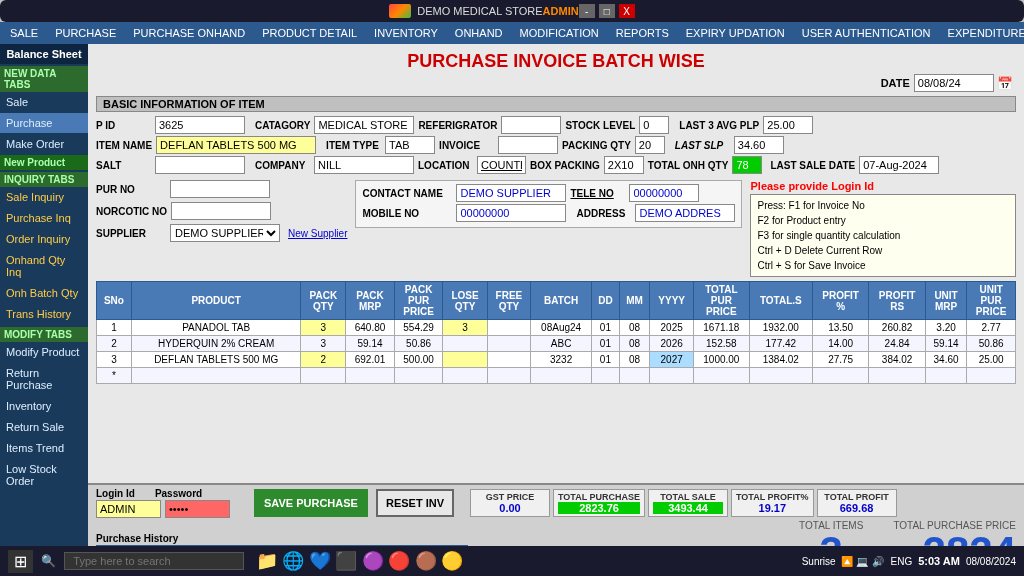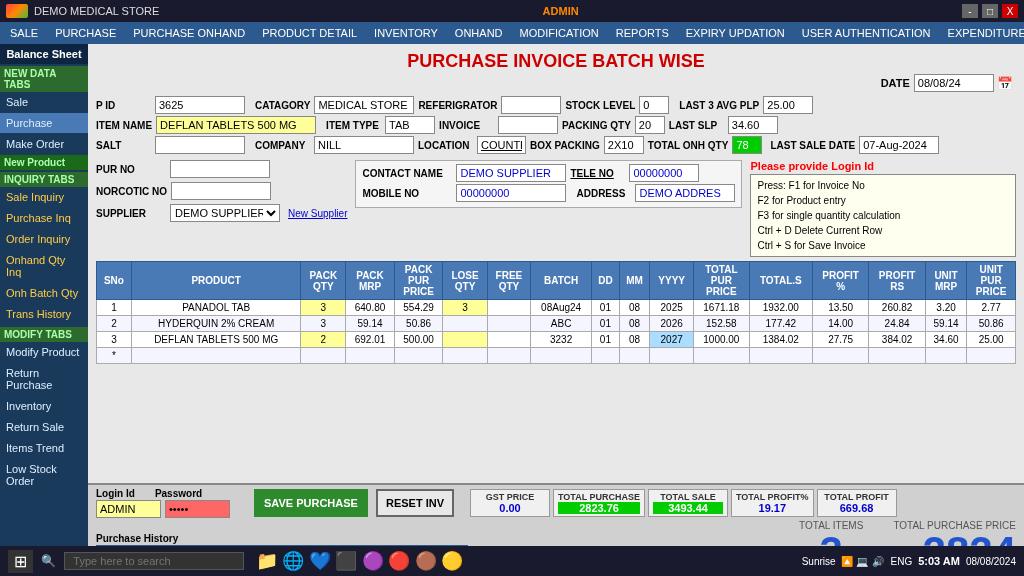--- a/index.html
+++ b/index.html
@@ -1,19 +1,19 @@
 <!DOCTYPE html>
 <html><head>
   <meta charset="utf-8">
   <style>
     * { margin: 0; padding: 0; box-sizing: border-box; }
     body { font-family: Arial, sans-serif; font-size: 11px; background: #c0c0c0; width: 1024px; height: 576px; overflow: hidden; }
     
     
-    .title-bar { background: #1a1a2e; color: white; height: 22px; display: flex; align-items: center; justify-content: space-between; padding: 0 6px; }
+    .title-bar { background: #1a1a2e; color: white; height: 22px; display: flex; align-items: center; justify-content: center; padding: 0 6px; border-radius: 6px; }
     .title-bar-left { display: flex; align-items: center; gap: 6px; }
     .title-bar-logo { background: linear-gradient(135deg, #ff4444, #ff8800, #44bb44); width: 22px; height: 14px; border-radius: 2px; }
     .title-bar-title { font-size: 11px; color: #ddd; }
     .title-bar-admin { color: #ff8800; font-weight: bold; font-size: 11px; }
     .title-bar-controls { display: flex; gap: 4px; }
     .title-bar-btn { width: 16px; height: 14px; border: none; cursor: pointer; font-size: 10px; display: flex; align-items: center; justify-content: center; }
     .title-bar-btn.min { background: #666; color: white; }
     .title-bar-btn.max { background: #666; color: white; }
     .title-bar-btn.close { background: #cc0000; color: white; }
 
@@ -139,20 +139,21 @@
   <div class="content">
     <div style="display:flex; justify-content:center; align-items:center; padding: 3px 0 0;">
       <span class="page-title">PURCHASE INVOICE BATCH WISE</span>
     </div>
     <div class="date-row">
       <span style="font-weight:bold; font-size:11px;">DATE</span>
       <input class="form-input" style="width: 80px;" value="08/08/24">
       <span style="cursor:pointer; font-size:13px;">📅</span>
     </div>
 
+    <div class="basic-info-title">BASIC INFORMATION OF ITEM</div>
 
     <div class="form-area">
 
       <div class="form-row">
         <span class="form-label">P ID</span>
         <input class="form-input" style="width: 90px;" value="3625">
         <span class="form-label" style="margin-left:6px;">CATAGORY</span>
         <input class="form-input" style="width: 100px;" value="MEDICAL STORE">
         <span class="form-label">REFERIGRATOR</span>
         <input class="form-input" style="width: 60px;">
@@ -164,21 +165,21 @@
 
       <div class="form-row">
         <span class="form-label">ITEM NAME</span>
         <input class="form-input yellow" style="width: 160px;" value="DEFLAN TABLETS 500 MG">
         <span class="form-label" style="margin-left:6px;">ITEM TYPE</span>
         <input class="form-input" style="width: 50px;" value="TAB">
         <span class="form-label">INVOICE</span>
         <input class="form-input" style="width: 60px;">
         <span class="form-label">PACKING QTY</span>
         <input class="form-input" style="width: 30px;" value="20">
-        <span class="form-label" style="">LAST SLP</span>
+        <span class="form-label" style="margin-left:6px;font-style:italic;">LAST SLP</span>
         <input class="form-input" style="width: 50px;" value="34.60">
       </div>
 
       <div class="form-row">
         <span class="form-label">SALT</span>
         <input class="form-input" style="width: 90px;">
         <span class="form-label" style="margin-left:6px;">COMPANY</span>
         <input class="form-input" style="width: 100px;" value="NILL">
         <span class="form-label">LOCATION</span>
         <input class="form-input" style="width: 49px; text-decoration: underline;" value="COUNTER2">

